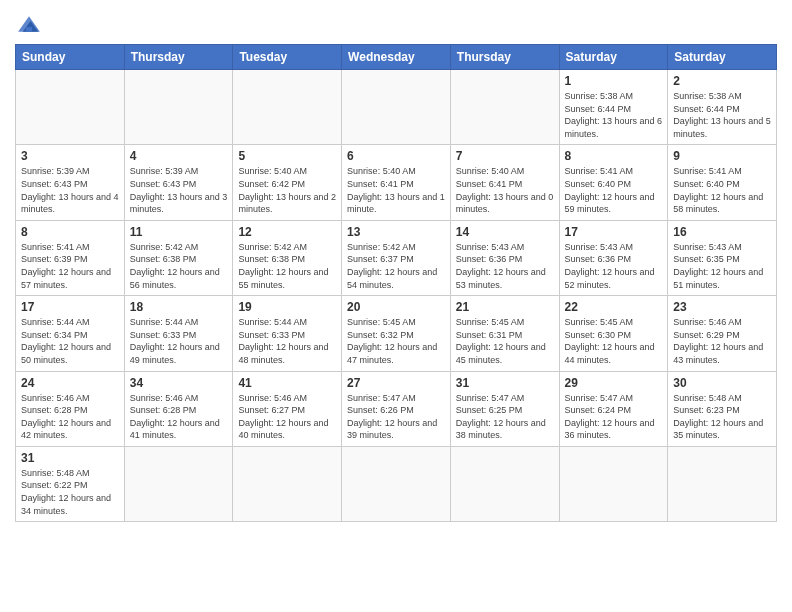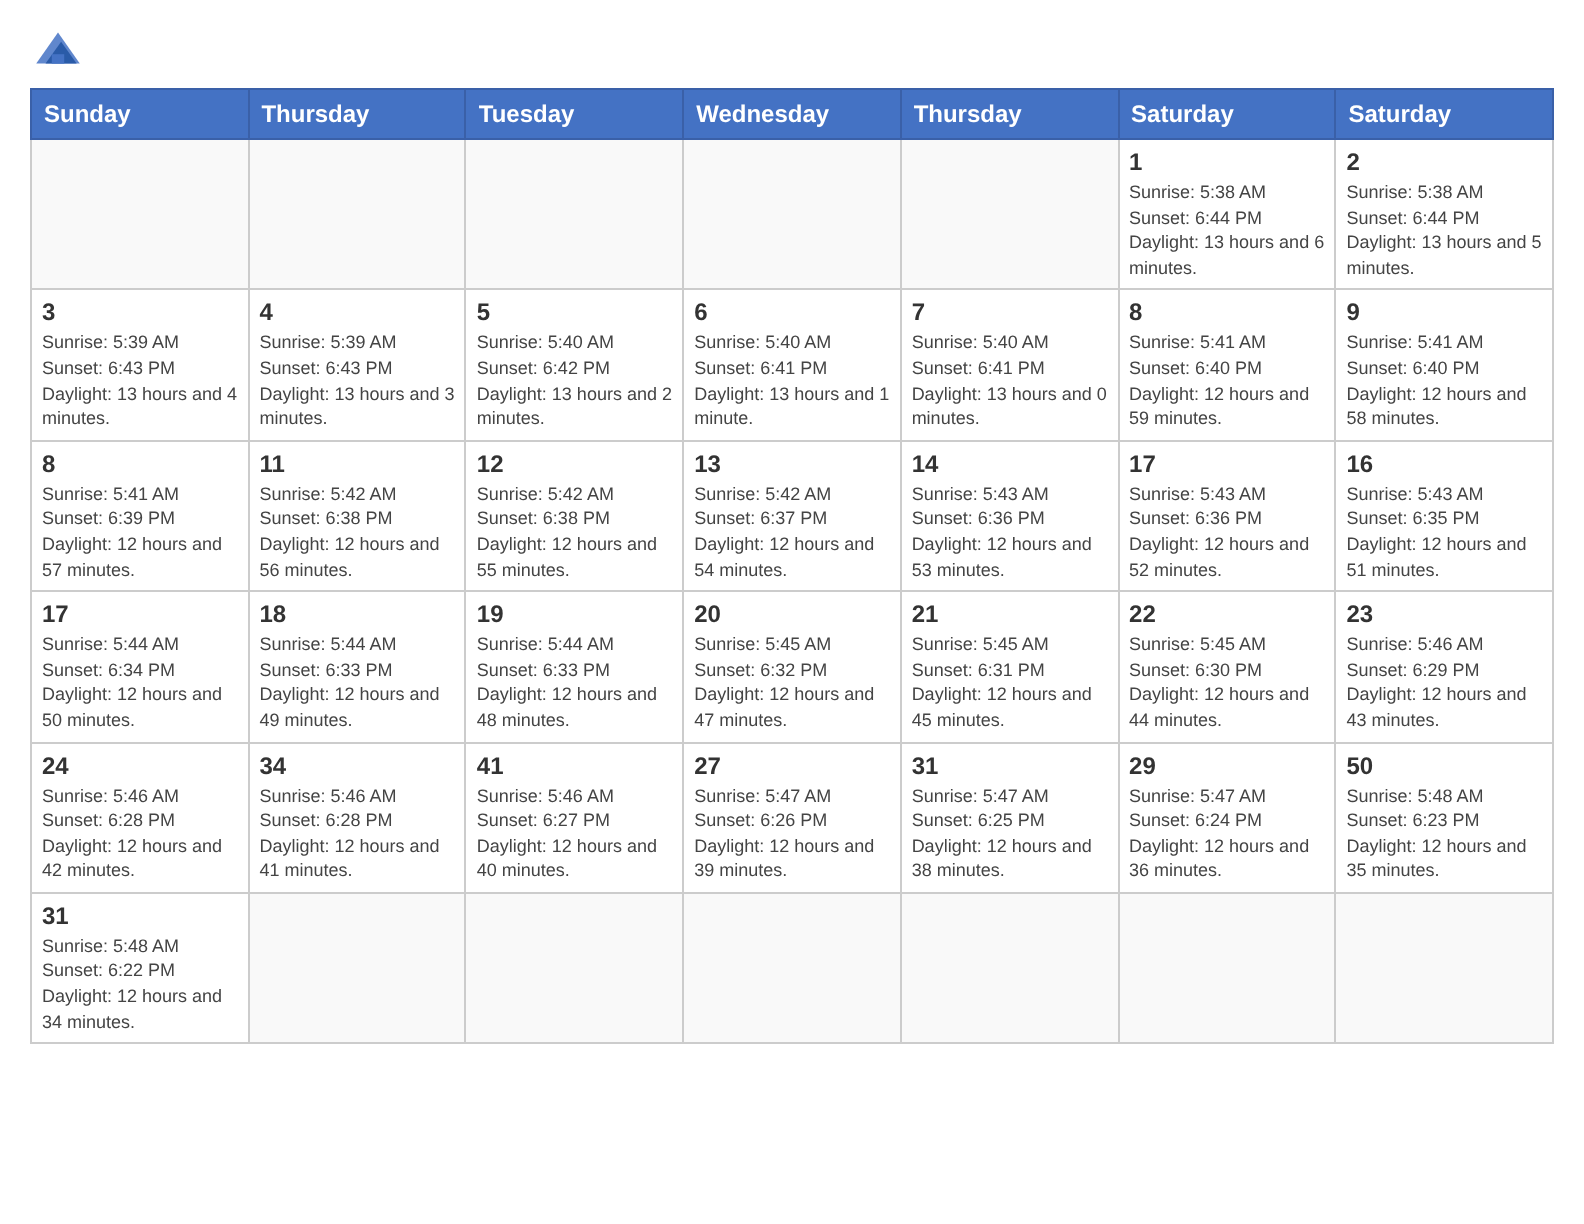--- a/index.html
+++ b/index.html
@@ -249,21 +249,21 @@
         </td>
         <td>
           <span class="cell-day">31</span>
           <div class="cell-info">Sunrise: 5:47 AM<br>Sunset: 6:25 PM<br>Daylight: 12 hours and 38 minutes.</div>
         </td>
         <td>
           <span class="cell-day">29</span>
           <div class="cell-info">Sunrise: 5:47 AM<br>Sunset: 6:24 PM<br>Daylight: 12 hours and 36 minutes.</div>
         </td>
         <td>
-          <span class="cell-day">50</span>
+          <span class="cell-day">30</span>
           <div class="cell-info">Sunrise: 5:48 AM<br>Sunset: 6:23 PM<br>Daylight: 12 hours and 35 minutes.</div>
         </td>
       </tr>
       <tr class="last-row">
         <td>
           <span class="cell-day">31</span>
           <div class="cell-info">Sunrise: 5:48 AM<br>Sunset: 6:22 PM<br>Daylight: 12 hours and 34 minutes.</div>
         </td>
         <td class="empty-cell"></td>
         <td class="empty-cell"></td>

